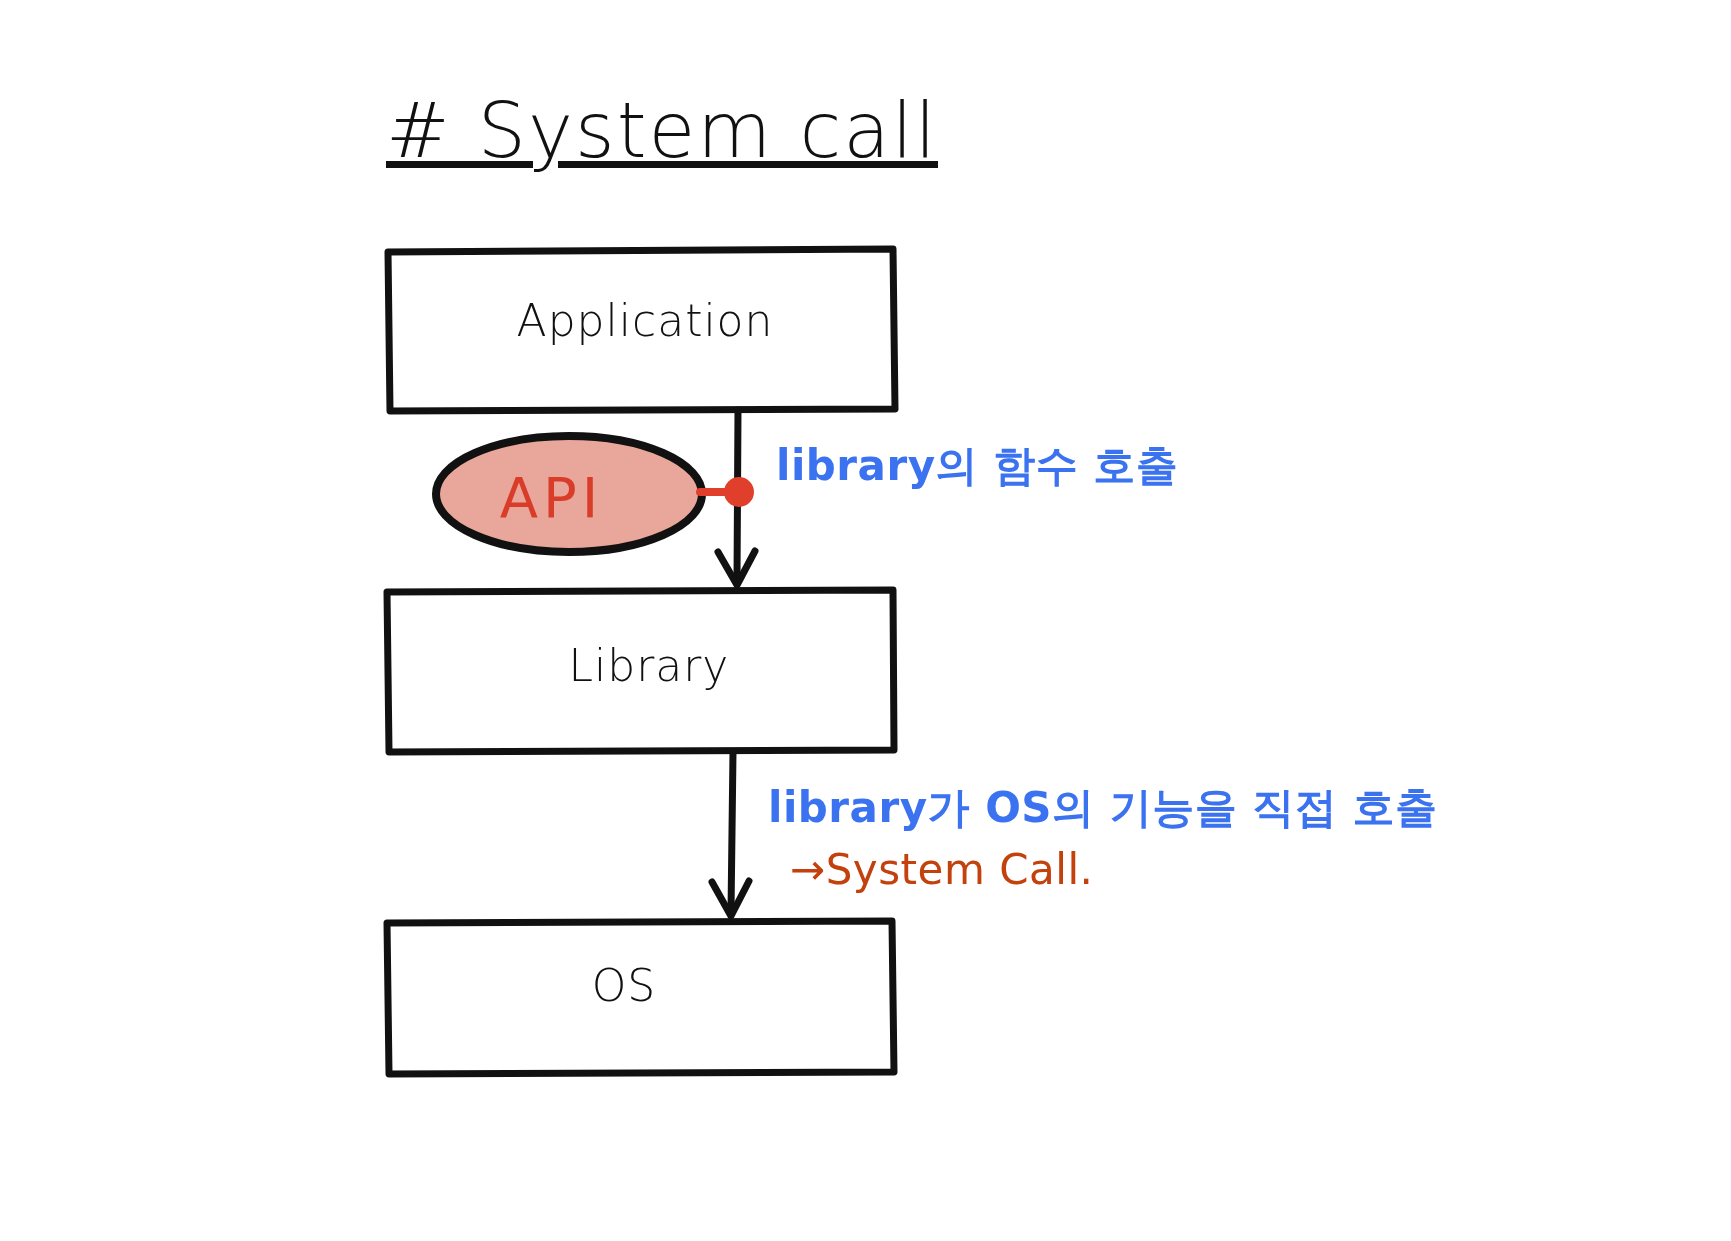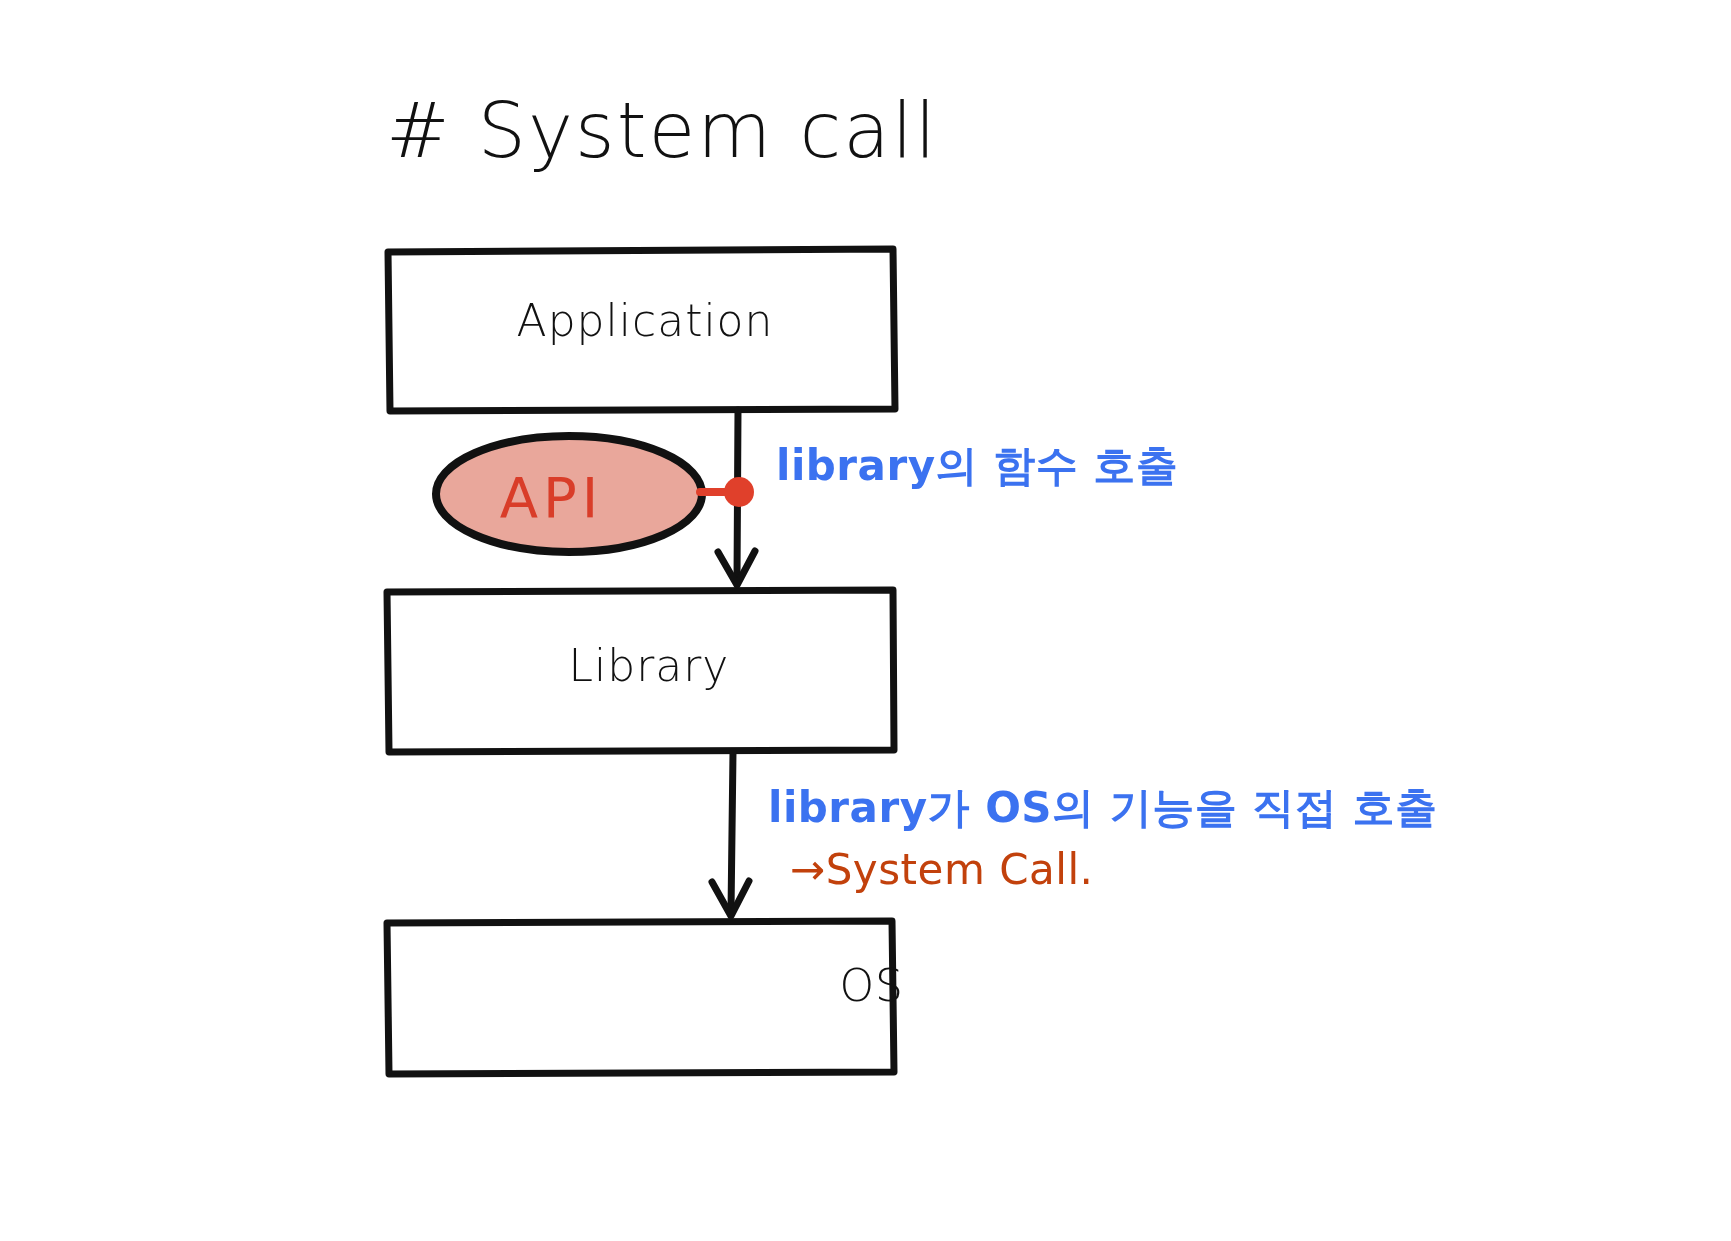--- a/index.html
+++ b/index.html
@@ -22,20 +22,21 @@
   }
   .hand {
     font-family: "DejaVu Sans", sans-serif;
     font-weight: 400;
     white-space: pre;
     user-select: none;
   }
   .lbl {
     position: absolute;
     transform-origin: left top;
+    text-decoration: underline;
   }
   
   #title {
     left: 386px;
     top: 86px;
     font-size: 76px;
     color: #111111;
     letter-spacing: 2px;
     font-family: "DejaVu Sans", sans-serif;
     font-weight: 300;
@@ -45,21 +46,21 @@
     position: absolute;
     color: #111111;
     font-size: 44px;
     font-weight: 300;
     letter-spacing: 1px;
     text-align: center;
     font-family: "DejaVu Sans", sans-serif;
   }
   #app-text  { left: 390px; top: 295px; width: 510px; }
   #lib-text  { left: 394px; top: 640px; width: 510px; }
-  #os-text   { left: 394px; top: 960px; width: 510px; text-align: right; }
+  #os-text   { left: 369px; top: 960px; width: 510px; }
   
   #api-text {
     position: absolute;
     left: 419px;
     top: 465px;
     width: 265px;
     text-align: center;
     color: #d93d29;
     font-size: 56px;
     font-weight: 400;

